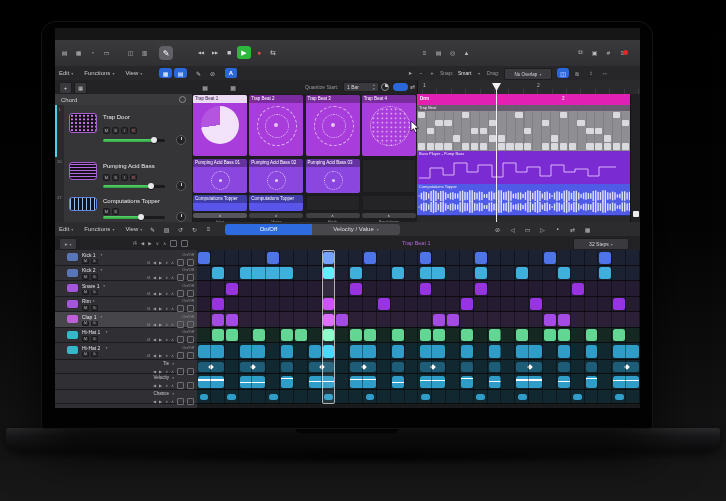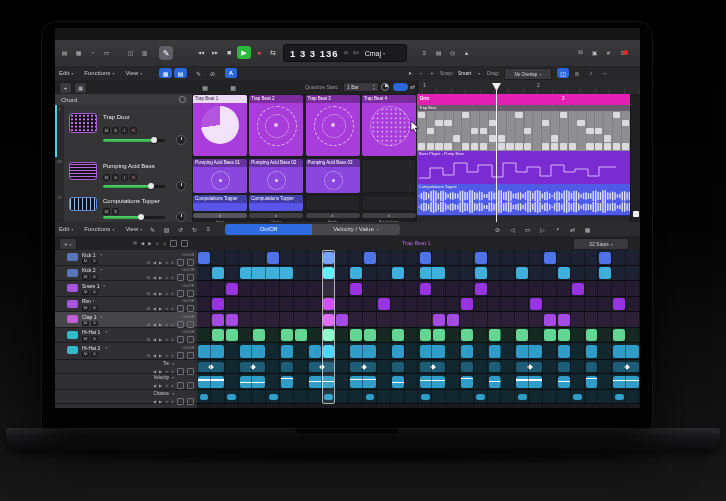--- a/index.html
+++ b/index.html
@@ -101,27 +101,20 @@
         </div>
       <div class="ic abs" id="cb-pencil" style="left:104px;top:6px;width:14px;height:14px;background:#606066;border-radius:4px;font-size:8px;color:#fff;">✎</div>
       <div class="iconrow abs" id="cb-transport" style="left:140px;top:6px;gap:2px;">
           <div style="width: 12px; height: 13px; display: flex; align-items: center; justify-content: center; font-size: 4px; color: rgb(198, 198, 203);">◀◀</div>
           <div style="width: 12px; height: 13px; display: flex; align-items: center; justify-content: center; font-size: 4px; color: rgb(198, 198, 203);">▶▶</div>
           <div style="width: 12px; height: 13px; display: flex; align-items: center; justify-content: center; font-size: 7px; color: rgb(198, 198, 203);">■</div>
           <div style="width: 14px; height: 13px; display: flex; align-items: center; justify-content: center; font-size: 7px; color: rgb(255, 255, 255); background: rgb(45, 184, 61); border-radius: 3px;">▶</div>
           <div style="width: 12px; height: 13px; display: flex; align-items: center; justify-content: center; font-size: 7px; color: rgb(230, 71, 71);">●</div>
           <div style="width: 12px; height: 13px; display: flex; align-items: center; justify-content: center; font-size: 7px; color: rgb(198, 198, 203);">⇆</div>
         </div>
-      <div class="lcd">
-        <span class="lcd-pos">1 3 3 136</span>
-        <span class="lcd-small">00</span>
-        <span class="lcd-small">4/4</span>
-        <span class="lcd-key">Cmaj</span>
-        <span class="lcd-chev">▾</span>
-      </div>
       <div class="iconrow abs" id="cb-right" style="left:364px;top:7px;">
           <div style="width: 11px; height: 11px; display: flex; align-items: center; justify-content: center; font-size: 6px; color: rgb(185, 185, 191);">≡</div>
           <div style="width: 11px; height: 11px; display: flex; align-items: center; justify-content: center; font-size: 6px; color: rgb(185, 185, 191);">▤</div>
           <div style="width: 11px; height: 11px; display: flex; align-items: center; justify-content: center; font-size: 6px; color: rgb(185, 185, 191);">◎</div>
           <div style="width: 11px; height: 11px; display: flex; align-items: center; justify-content: center; font-size: 6px; color: rgb(185, 185, 191);">▲</div>
         </div>
       <div class="iconrow abs" id="cb-far" style="left:520px;top:7px;">
           <div style="width: 11px; height: 11px; display: flex; align-items: center; justify-content: center; font-size: 6px; color: rgb(185, 185, 191);">⧉</div>
           <div style="width: 11px; height: 11px; display: flex; align-items: center; justify-content: center; font-size: 6px; color: rgb(185, 185, 191);">▣</div>
           <div style="width: 11px; height: 11px; display: flex; align-items: center; justify-content: center; font-size: 6px; color: rgb(185, 185, 191);">#</div>

